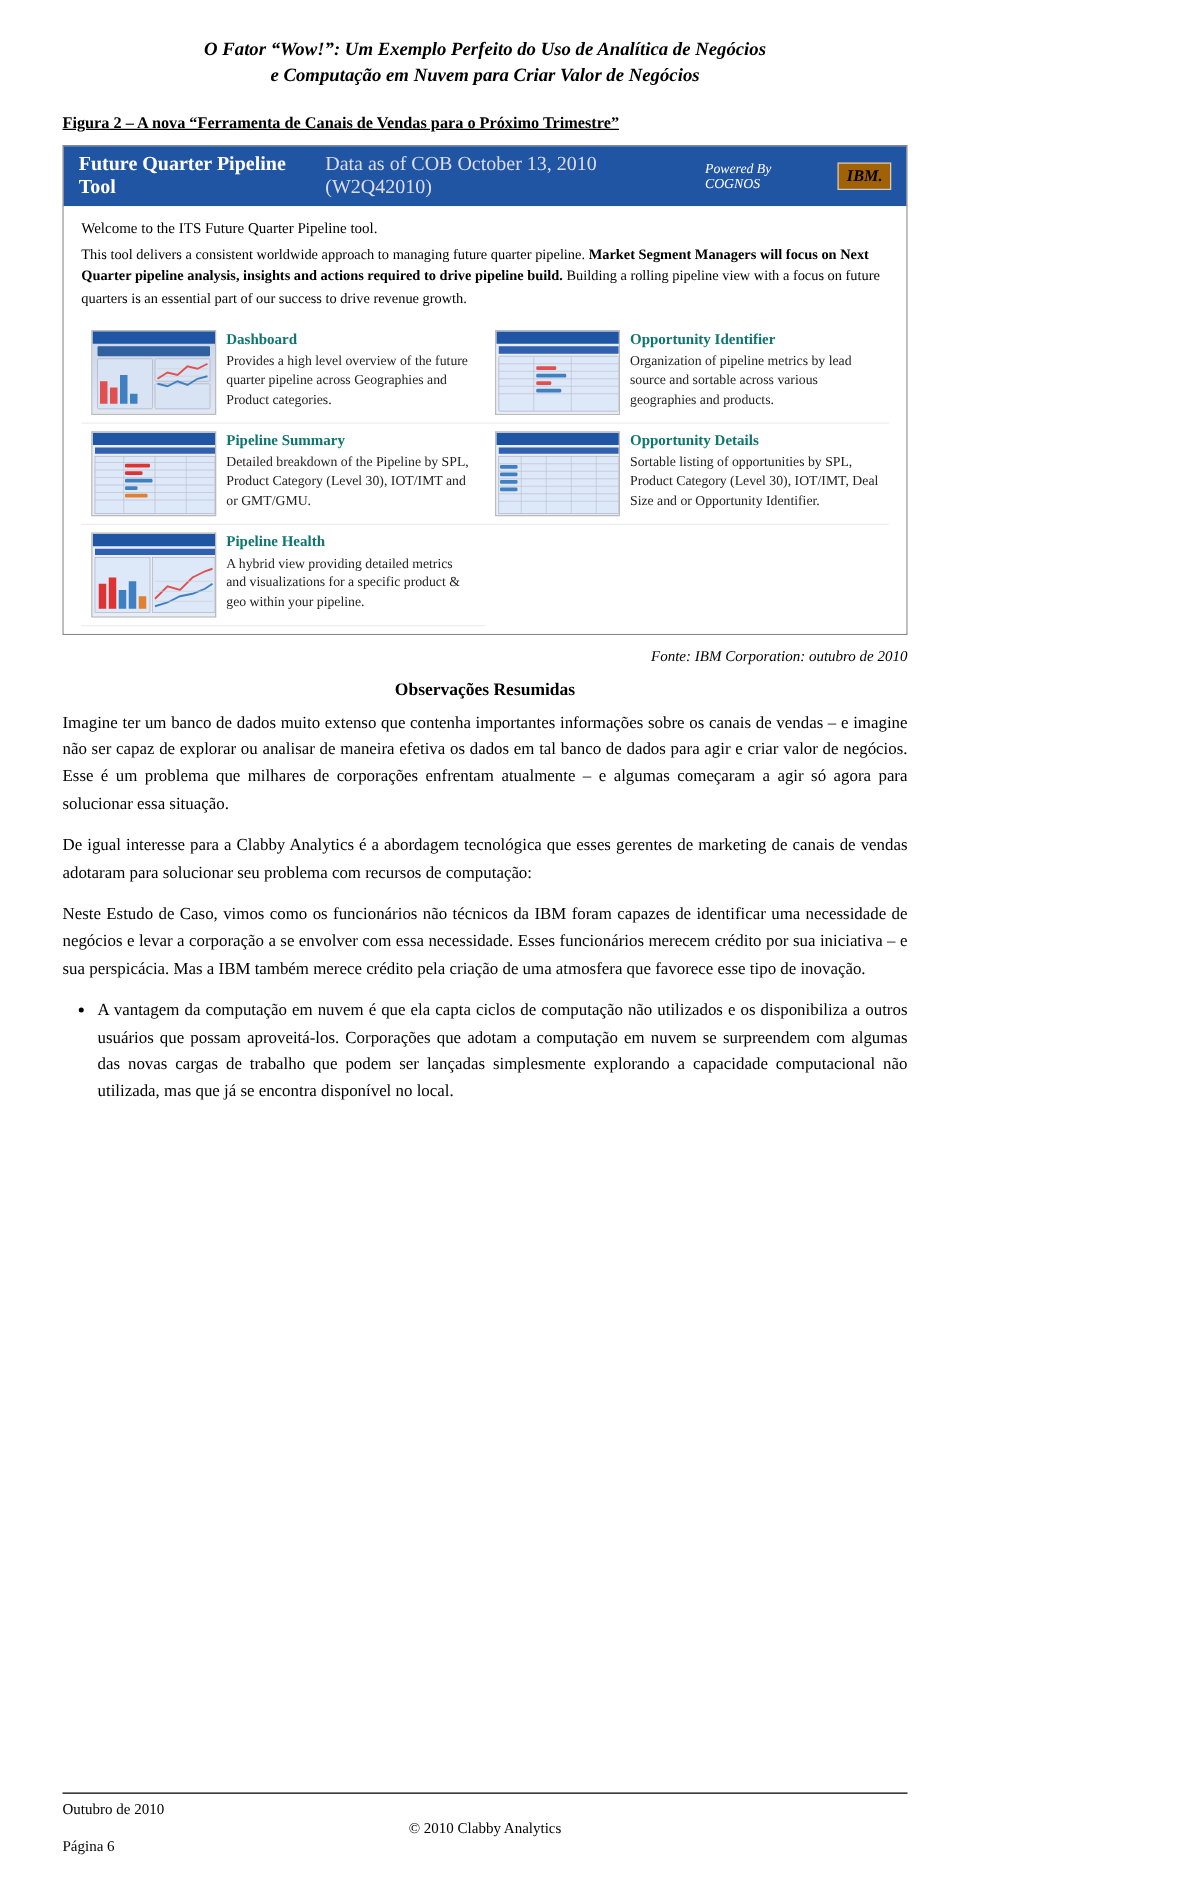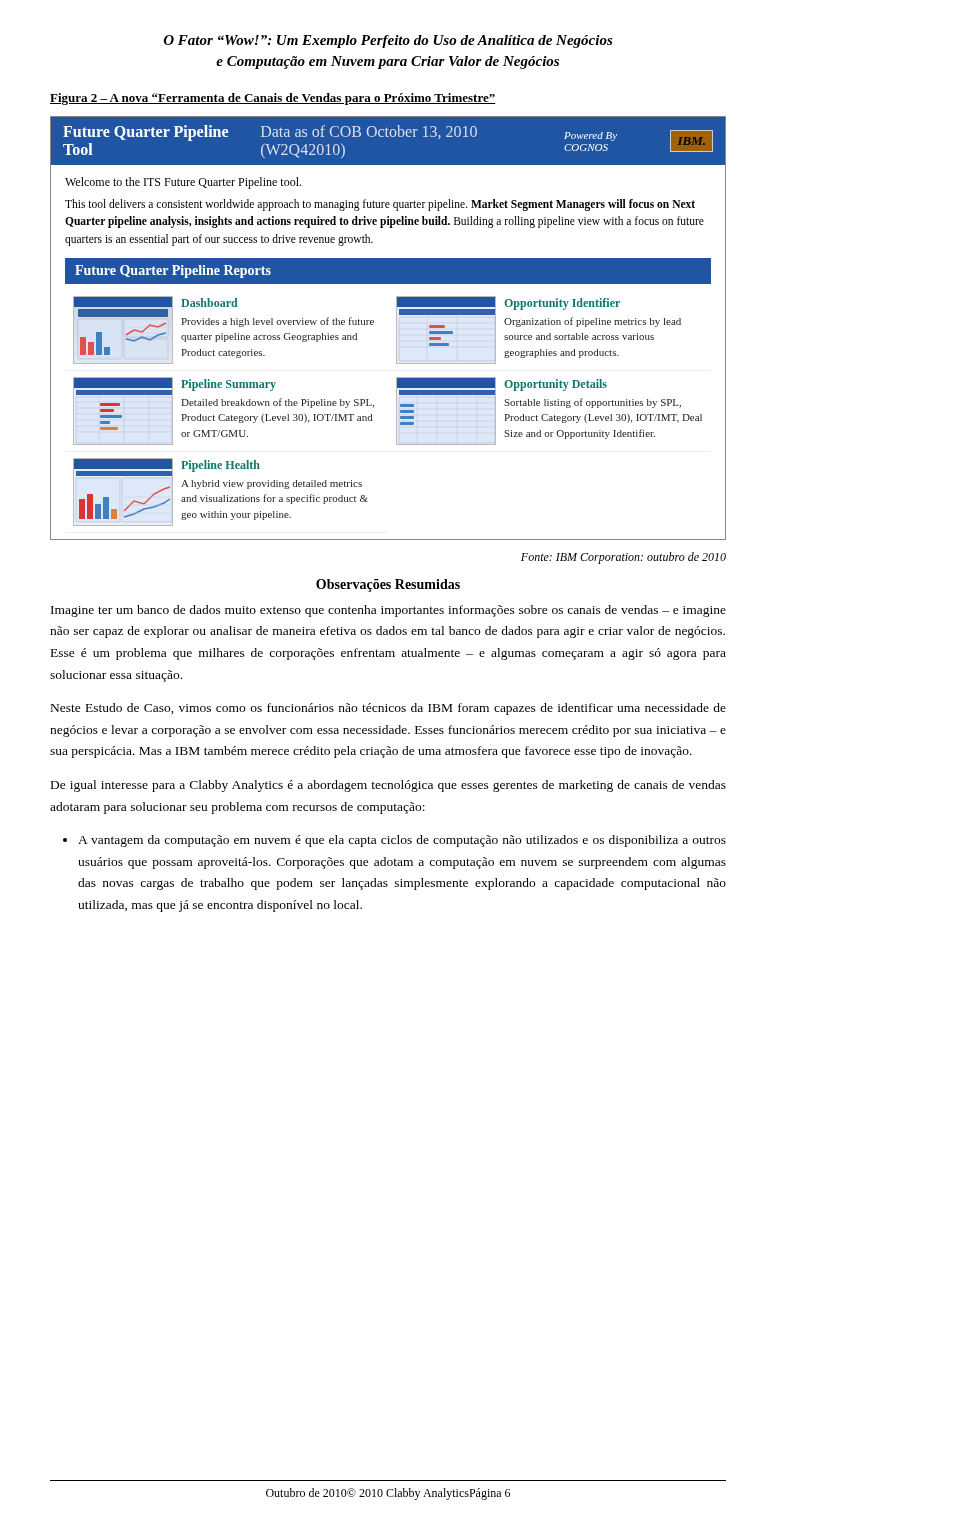--- a/index.html
+++ b/index.html
@@ -168,28 +168,29 @@
       font-size: 13.5px;
       line-height: 1.6;
       margin-bottom: 6px;
       text-align: justify;
       list-style-type: disc;
     }
 
     
     .page-footer {
       position: absolute;
-      bottom: 12px;
+      bottom: 28px;
       left: 50px;
       right: 50px;
       border-top: 1px solid #000;
       padding-top: 5px;
       display: flex;
       justify-content: center;
       font-size: 12px;
+      flex-direction: column;
     }
     .footer-center { text-align: center; }
   </style>
 </head>
 <body>
 
 <div class="page">
 
   <div class="page-header">
     <div class="main-title">
@@ -206,21 +207,20 @@
       <span class="date-center">Data as of COB October 13, 2010 (W2Q42010)</span>
       <div class="powered-right">
         <span>Powered By COGNOS</span>
         <span class="ibm-logo">IBM.</span>
       </div>
     </div>
     <div class="pipeline-tool-body">
       <div class="welcome-text">Welcome to the ITS Future Quarter Pipeline tool.</div>
       <div class="tool-description">This tool delivers a consistent worldwide approach to managing future quarter pipeline. <strong>Market Segment Managers will focus on Next Quarter pipeline analysis, insights and actions required to drive pipeline build. </strong>Building a rolling pipeline view with a focus on future quarters is an essential part of our success to drive revenue growth.</div>
 
-      <div class="reports-header">Future Quarter Pipeline Reports</div>
 
       <div class="reports-grid">
 
         <div class="report-item">
           <div class="report-thumbnail thumb-dashboard">
             <div class="thumb-inner">
               <div class="thumb-header-bar"></div>
               <svg width="100" height="68" style="position:absolute;top:0;left:0;">
                 <rect x="4" y="12" width="90" height="8" fill="#3060a0" rx="1"></rect>
                 <rect x="4" y="22" width="44" height="40" fill="#d8e4f4" rx="1" stroke="#aab" stroke-width="0.5"></rect>
@@ -369,22 +369,22 @@
 
       </div>
     </div>
   </div>
 
   <div class="source-line">Fonte: IBM Corporation: outubro de 2010</div>
 
   <div class="section-title">Observações Resumidas</div>
 
   <div class="body-paragraph">Imagine ter um banco de dados muito extenso que contenha importantes informações sobre os canais de vendas – e imagine não ser capaz de explorar ou analisar de maneira efetiva os dados em tal banco de dados para agir e criar valor de negócios. Esse é um problema que milhares de corporações enfrentam atualmente – e algumas começaram a agir só agora para solucionar essa situação.</div>
+  <div class="body-paragraph">De igual interesse para a Clabby Analytics é a abordagem tecnológica que esses gerentes de marketing de canais de vendas adotaram para solucionar seu problema com recursos de computação:</div>
   <div class="body-paragraph">Neste Estudo de Caso, vimos como os funcionários não técnicos da IBM foram capazes de identificar uma necessidade de negócios e levar a corporação a se envolver com essa necessidade. Esses funcionários merecem crédito por sua iniciativa – e sua perspicácia. Mas a IBM também merece crédito pela criação de uma atmosfera que favorece esse tipo de inovação.</div>
-  <div class="body-paragraph">De igual interesse para a Clabby Analytics é a abordagem tecnológica que esses gerentes de marketing de canais de vendas adotaram para solucionar seu problema com recursos de computação:</div>
 
   <ul class="bullet-list">
     <li>A vantagem da computação em nuvem é que ela capta ciclos de computação não utilizados e os disponibiliza a outros usuários que possam aproveitá-los. Corporações que adotam a computação em nuvem se surpreendem com algumas das novas cargas de trabalho que podem ser lançadas simplesmente explorando a capacidade computacional não utilizada, mas que já se encontra disponível no local.</li>
   </ul>
 
   <div class="page-footer">
     <span>Outubro de 2010</span>
     <span class="footer-center">© 2010 Clabby Analytics</span>
     <span>Página 6</span>
   </div>

